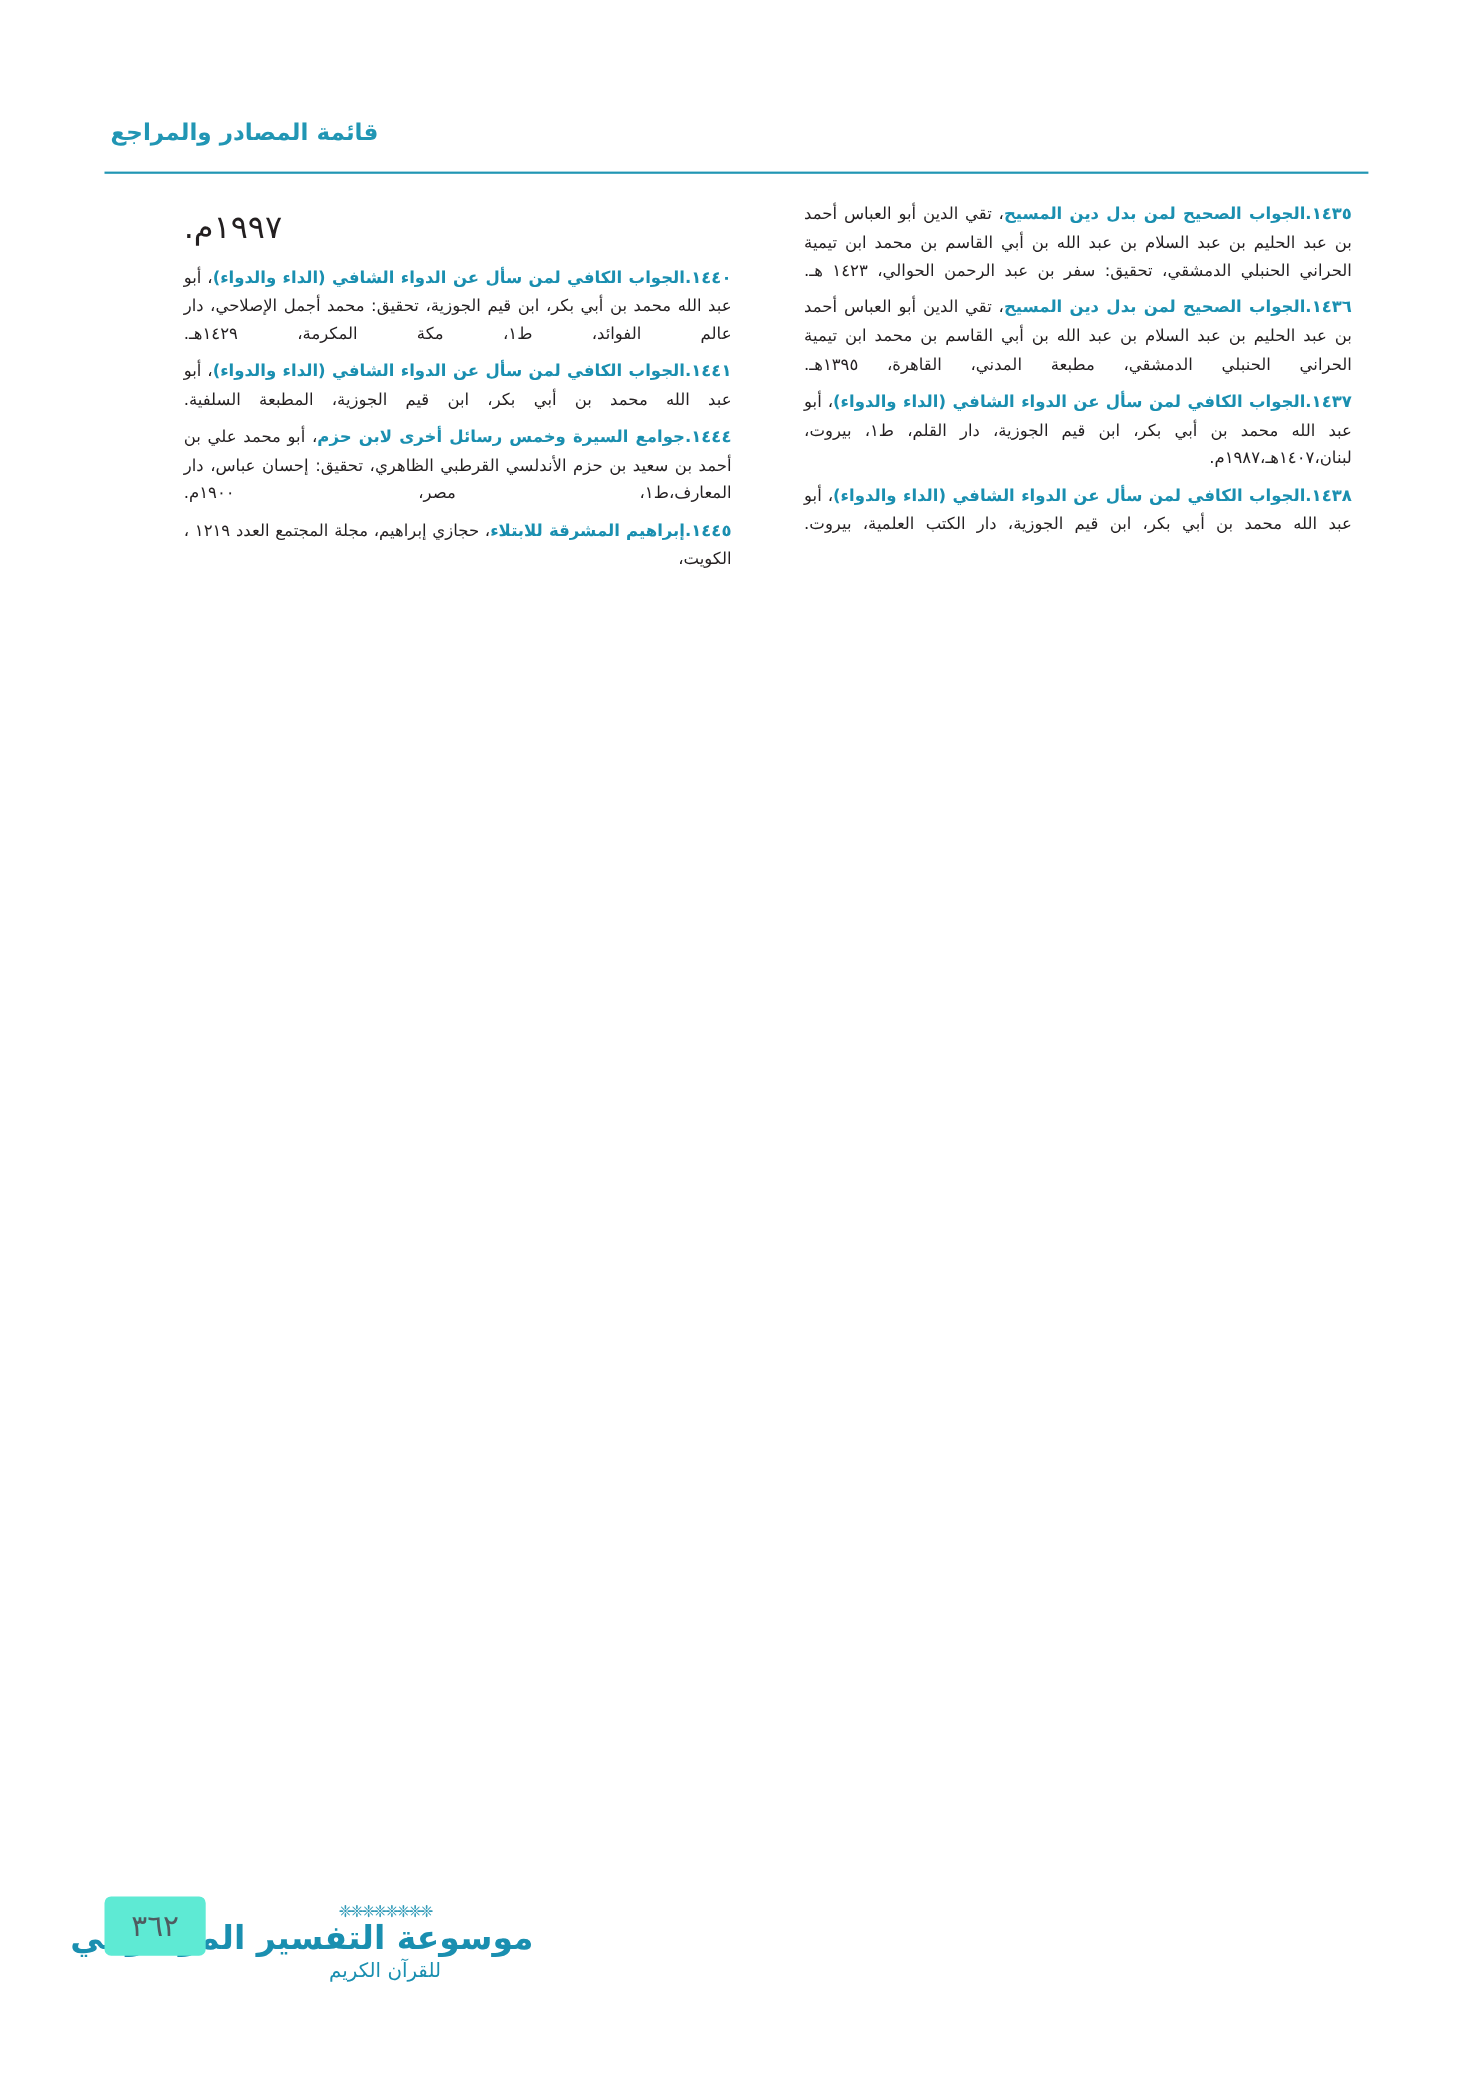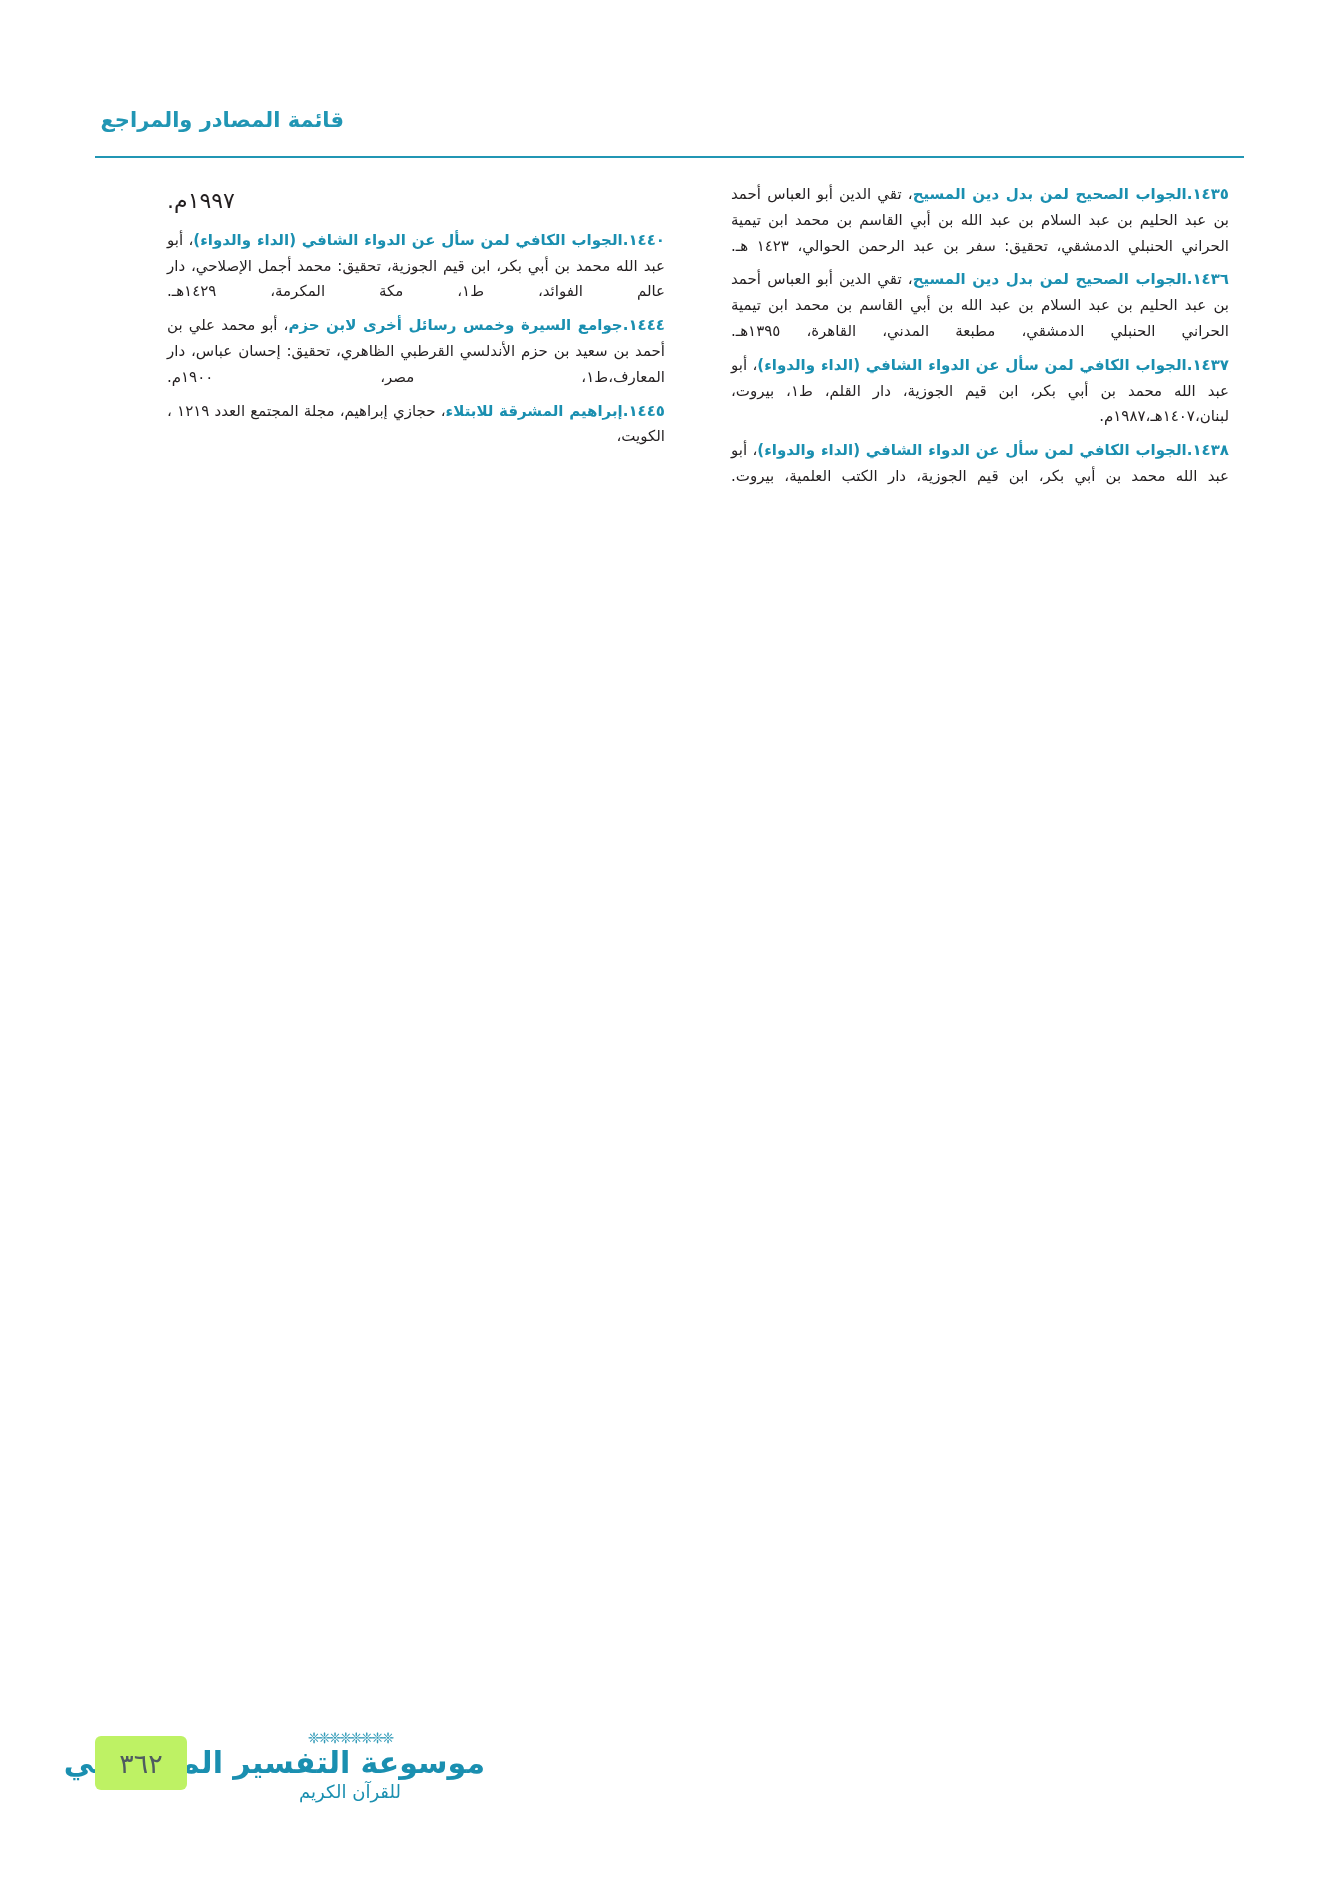--- a/index.html
+++ b/index.html
@@ -75,21 +75,21 @@
   .entry .title {
     color: #1a8fb0;
     font-weight: 700;
   }
   .entry .body {
     color: #231f20;
   }
 
   
   .cont-line {
-    font-size: 22px;
+    font-size: 29px;
     line-height: 1.72;
     text-align: justify;
     text-align-last: justify;
     margin-bottom: 8px;
   }
   .cont-line.left-col {
     text-align: left;
     text-align-last: left;
   }
 
@@ -97,24 +97,24 @@
   .footer {
     position: absolute;
     bottom: 70px;
     right: 0;
     left: 0;
     height: 110px;
   }
   .page-num-box {
     position: absolute;
     left: 95px;
-    bottom: 30px;
+    bottom: 42px;
     width: 92px;
     height: 54px;
-    background: #bef264;
+    background: #5eead4;
     border-radius: 6px;
     display: flex;
     align-items: center;
     justify-content: center;
     color: #4f5b60;
     font-size: 27px;
     letter-spacing: 2px;
   }
   .logo {
     position: absolute;
@@ -174,20 +174,23 @@
 
   </div>
 
   <div class="column">
     <div class="cont-line left-col">١٩٩٧م.</div>
 
     <div class="entry">
       <span class="num">١٤٤٠.</span><span class="title">الجواب الكافي لمن سأل عن الدواء الشافي (الداء والدواء)</span><span class="body">، أبو عبد الله محمد بن أبي بكر، ابن قيم الجوزية، تحقيق: محمد أجمل الإصلاحي، دار عالم الفوائد، ط١، مكة المكرمة، ١٤٢٩هـ.</span>
     </div>
 
+    <div class="entry">
+      <span class="num">١٤٤١.</span><span class="title">الجواب الكافي لمن سأل عن الدواء الشافي (الداء والدواء)</span><span class="body">، أبو عبد الله محمد بن أبي بكر، ابن قيم الجوزية، المطبعة السلفية.</span>
+    </div>
 
 
 
     <div class="entry">
       <span class="num">١٤٤٤.</span><span class="title">جوامع السيرة وخمس رسائل أخرى لابن حزم</span><span class="body">، أبو محمد علي بن أحمد بن سعيد بن حزم الأندلسي القرطبي الظاهري، تحقيق: إحسان عباس، دار المعارف،ط١، مصر، ١٩٠٠م.</span>
     </div>
 
     <div class="entry">
       <span class="num">١٤٤٥.</span><span class="title">إبراهيم المشرقة للابتلاء</span><span class="body">، حجازي إبراهيم، مجلة المجتمع العدد ١٢١٩ ، الكويت،</span>
     </div>

